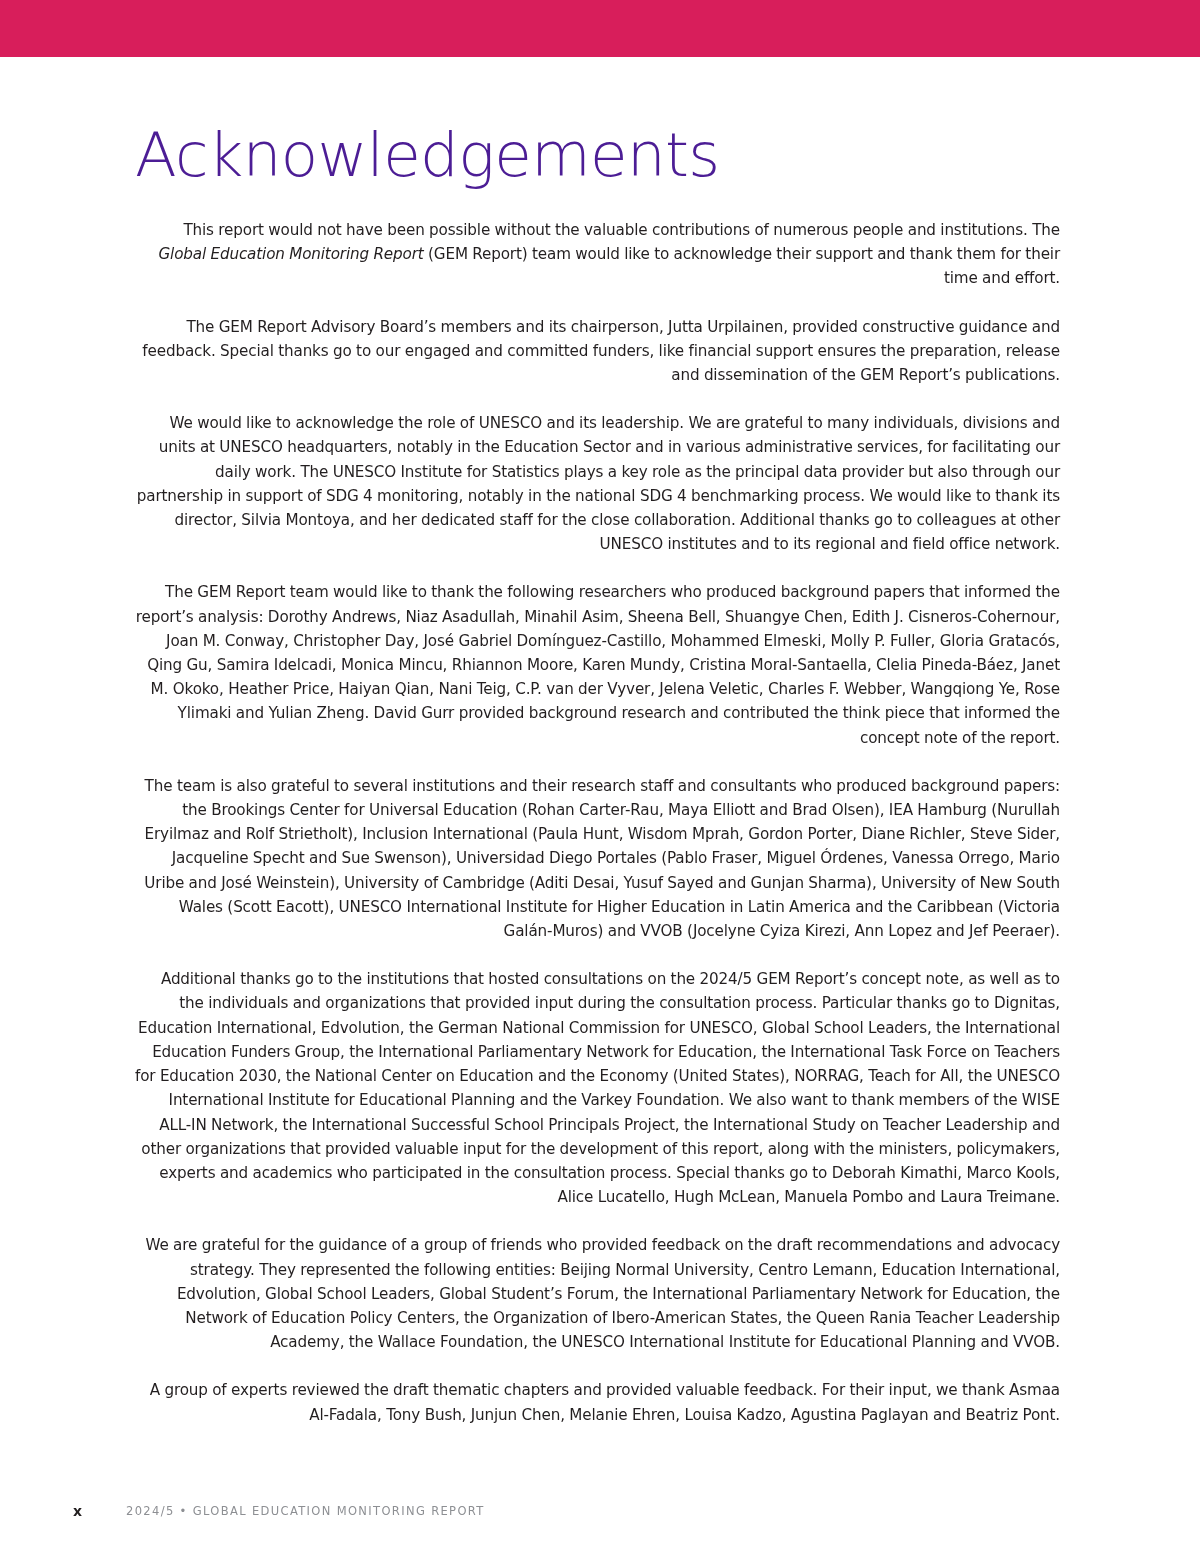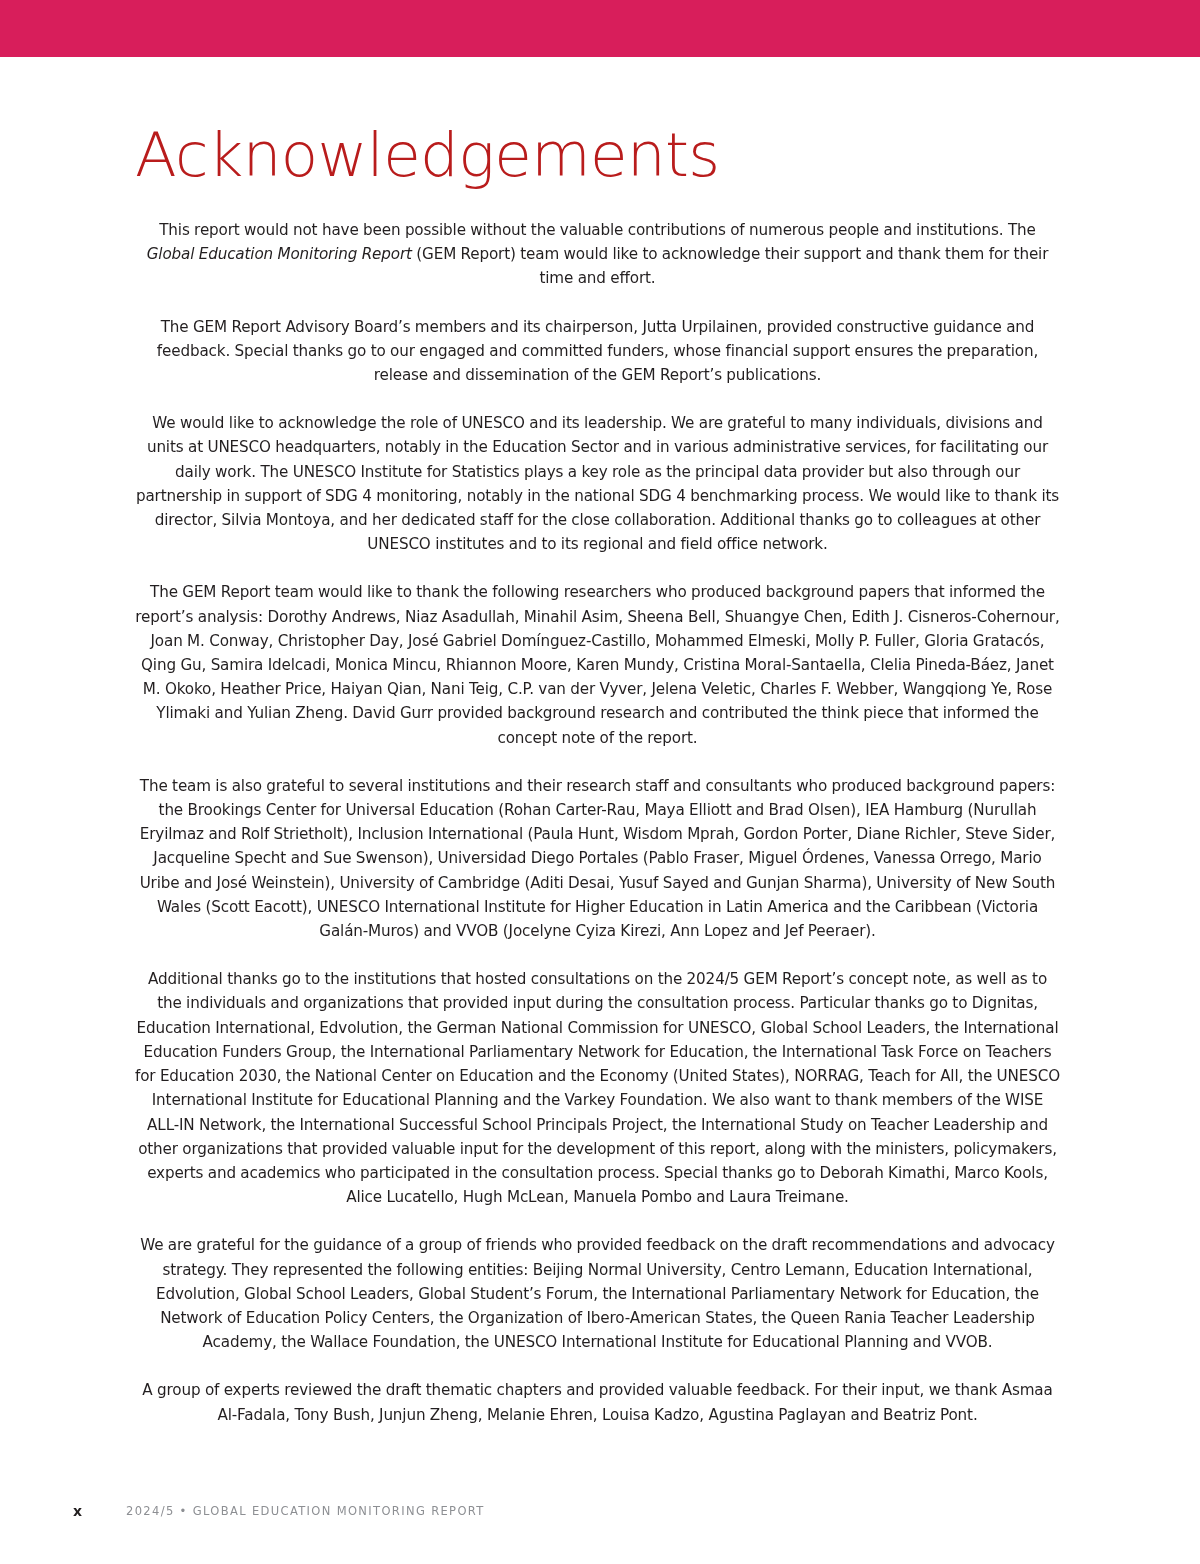--- a/index.html
+++ b/index.html
@@ -29,35 +29,35 @@
     height: 57px;
     background: #d81e5b;
   }
   .content {
     position: absolute;
     left: 135px;
     top: 120px;
     width: 925px;
   }
   .page-title {
-    color: #b91c1c;
+    color: #4c1d95;
     font-family: "DejaVu Sans", sans-serif;
     font-weight: 300;
     font-size: 61px;
     line-height: 70px;
     letter-spacing: -0.6px;
     margin: 0 0 28px 0;
     white-space: nowrap;
   }
   .body-copy {
     color: #231f20;
     font-family: "DejaVu Sans", sans-serif;
     font-size: 15.2px;
     line-height: 24.2px;
-    text-align: center;
+    text-align: right;
     margin: 0 0 24px 0;
     letter-spacing: -0.15px;
     word-spacing: -0.2px;
   }
   .body-copy:last-child { margin-bottom: 0; }
   .body-copy em {
     font-style: italic;
   }
   .footer {
     position: absolute;
@@ -94,33 +94,33 @@
 <div class="page">
 
   <div class="top-band"></div>
 
   <div class="content">
 
     <h1 class="page-title">Acknowledgements</h1>
 
     <p class="body-copy"><span>This report would not have been possible without the valuable contributions of numerous people and institutions. The </span><em>Global Education Monitoring Report</em><span> (GEM Report) team would like to acknowledge their support and thank them for their time and effort.</span></p>
 
-    <p class="body-copy">The GEM Report Advisory Board’s members and its chairperson, Jutta Urpilainen, provided constructive guidance and feedback. Special thanks go to our engaged and committed funders, whose financial support ensures the preparation, release and dissemination of the GEM Report’s publications.</p>
+    <p class="body-copy">The GEM Report Advisory Board’s members and its chairperson, Jutta Urpilainen, provided constructive guidance and feedback. Special thanks go to our engaged and committed funders, like financial support ensures the preparation, release and dissemination of the GEM Report’s publications.</p>
 
     <p class="body-copy">We would like to acknowledge the role of UNESCO and its leadership. We are grateful to many individuals, divisions and units at UNESCO headquarters, notably in the Education Sector and in various administrative services, for facilitating our daily work. The UNESCO Institute for Statistics plays a key role as the principal data provider but also through our partnership in support of SDG 4 monitoring, notably in the national SDG 4 benchmarking process. We would like to thank its director, Silvia Montoya, and her dedicated staff for the close collaboration. Additional thanks go to colleagues at other UNESCO institutes and to its regional and field office network.</p>
 
     <p class="body-copy">The GEM Report team would like to thank the following researchers who produced background papers that informed the report’s analysis: Dorothy Andrews, Niaz Asadullah, Minahil Asim, Sheena Bell, Shuangye Chen, Edith J. Cisneros-Cohernour, Joan M. Conway, Christopher Day, José Gabriel Domínguez-Castillo, Mohammed Elmeski, Molly P. Fuller, Gloria Gratacós, Qing Gu, Samira Idelcadi, Monica Mincu, Rhiannon Moore, Karen Mundy, Cristina Moral-Santaella, Clelia Pineda-Báez, Janet M. Okoko, Heather Price, Haiyan Qian, Nani Teig, C.P. van der Vyver, Jelena Veletic, Charles F. Webber, Wangqiong Ye, Rose Ylimaki and Yulian Zheng. David Gurr provided background research and contributed the think piece that informed the concept note of the report.</p>
 
     <p class="body-copy">The team is also grateful to several institutions and their research staff and consultants who produced background papers: the Brookings Center for Universal Education (Rohan Carter-Rau, Maya Elliott and Brad Olsen), IEA Hamburg (Nurullah Eryilmaz and Rolf Strietholt), Inclusion International (Paula Hunt, Wisdom Mprah, Gordon Porter, Diane Richler, Steve Sider, Jacqueline Specht and Sue Swenson), Universidad Diego Portales (Pablo Fraser, Miguel Órdenes, Vanessa Orrego, Mario Uribe and José Weinstein), University of Cambridge (Aditi Desai, Yusuf Sayed and Gunjan Sharma), University of New South Wales (Scott Eacott), UNESCO International Institute for Higher Education in Latin America and the Caribbean (Victoria Galán-Muros) and VVOB (Jocelyne Cyiza Kirezi, Ann Lopez and Jef Peeraer).</p>
 
     <p class="body-copy">Additional thanks go to the institutions that hosted consultations on the 2024/5 GEM Report’s concept note, as well as to the individuals and organizations that provided input during the consultation process. Particular thanks go to Dignitas, Education International, Edvolution, the German National Commission for UNESCO, Global School Leaders, the International Education Funders Group, the International Parliamentary Network for Education, the International Task Force on Teachers for Education 2030, the National Center on Education and the Economy (United States), NORRAG, Teach for All, the UNESCO International Institute for Educational Planning and the Varkey Foundation. We also want to thank members of the WISE ALL-IN Network, the International Successful School Principals Project, the International Study on Teacher Leadership and other organizations that provided valuable input for the development of this report, along with the ministers, policymakers, experts and academics who participated in the consultation process. Special thanks go to Deborah Kimathi, Marco Kools, Alice Lucatello, Hugh McLean, Manuela Pombo and Laura Treimane.</p>
 
     <p class="body-copy">We are grateful for the guidance of a group of friends who provided feedback on the draft recommendations and advocacy strategy. They represented the following entities: Beijing Normal University, Centro Lemann, Education International, Edvolution, Global School Leaders, Global Student’s Forum, the International Parliamentary Network for Education, the Network of Education Policy Centers, the Organization of Ibero-American States, the Queen Rania Teacher Leadership Academy, the Wallace Foundation, the UNESCO International Institute for Educational Planning and VVOB.</p>
 
-    <p class="body-copy">A group of experts reviewed the draft thematic chapters and provided valuable feedback. For their input, we thank Asmaa Al-Fadala, Tony Bush, Junjun Zheng, Melanie Ehren, Louisa Kadzo, Agustina Paglayan and Beatriz Pont.</p>
+    <p class="body-copy">A group of experts reviewed the draft thematic chapters and provided valuable feedback. For their input, we thank Asmaa Al-Fadala, Tony Bush, Junjun Chen, Melanie Ehren, Louisa Kadzo, Agustina Paglayan and Beatriz Pont.</p>
 
   </div>
 
   <div class="footer">
     <div class="folio">x</div>
     <div class="footer-label">2024/5 • GLOBAL EDUCATION MONITORING REPORT</div>
   </div>
 
 </div>
 

